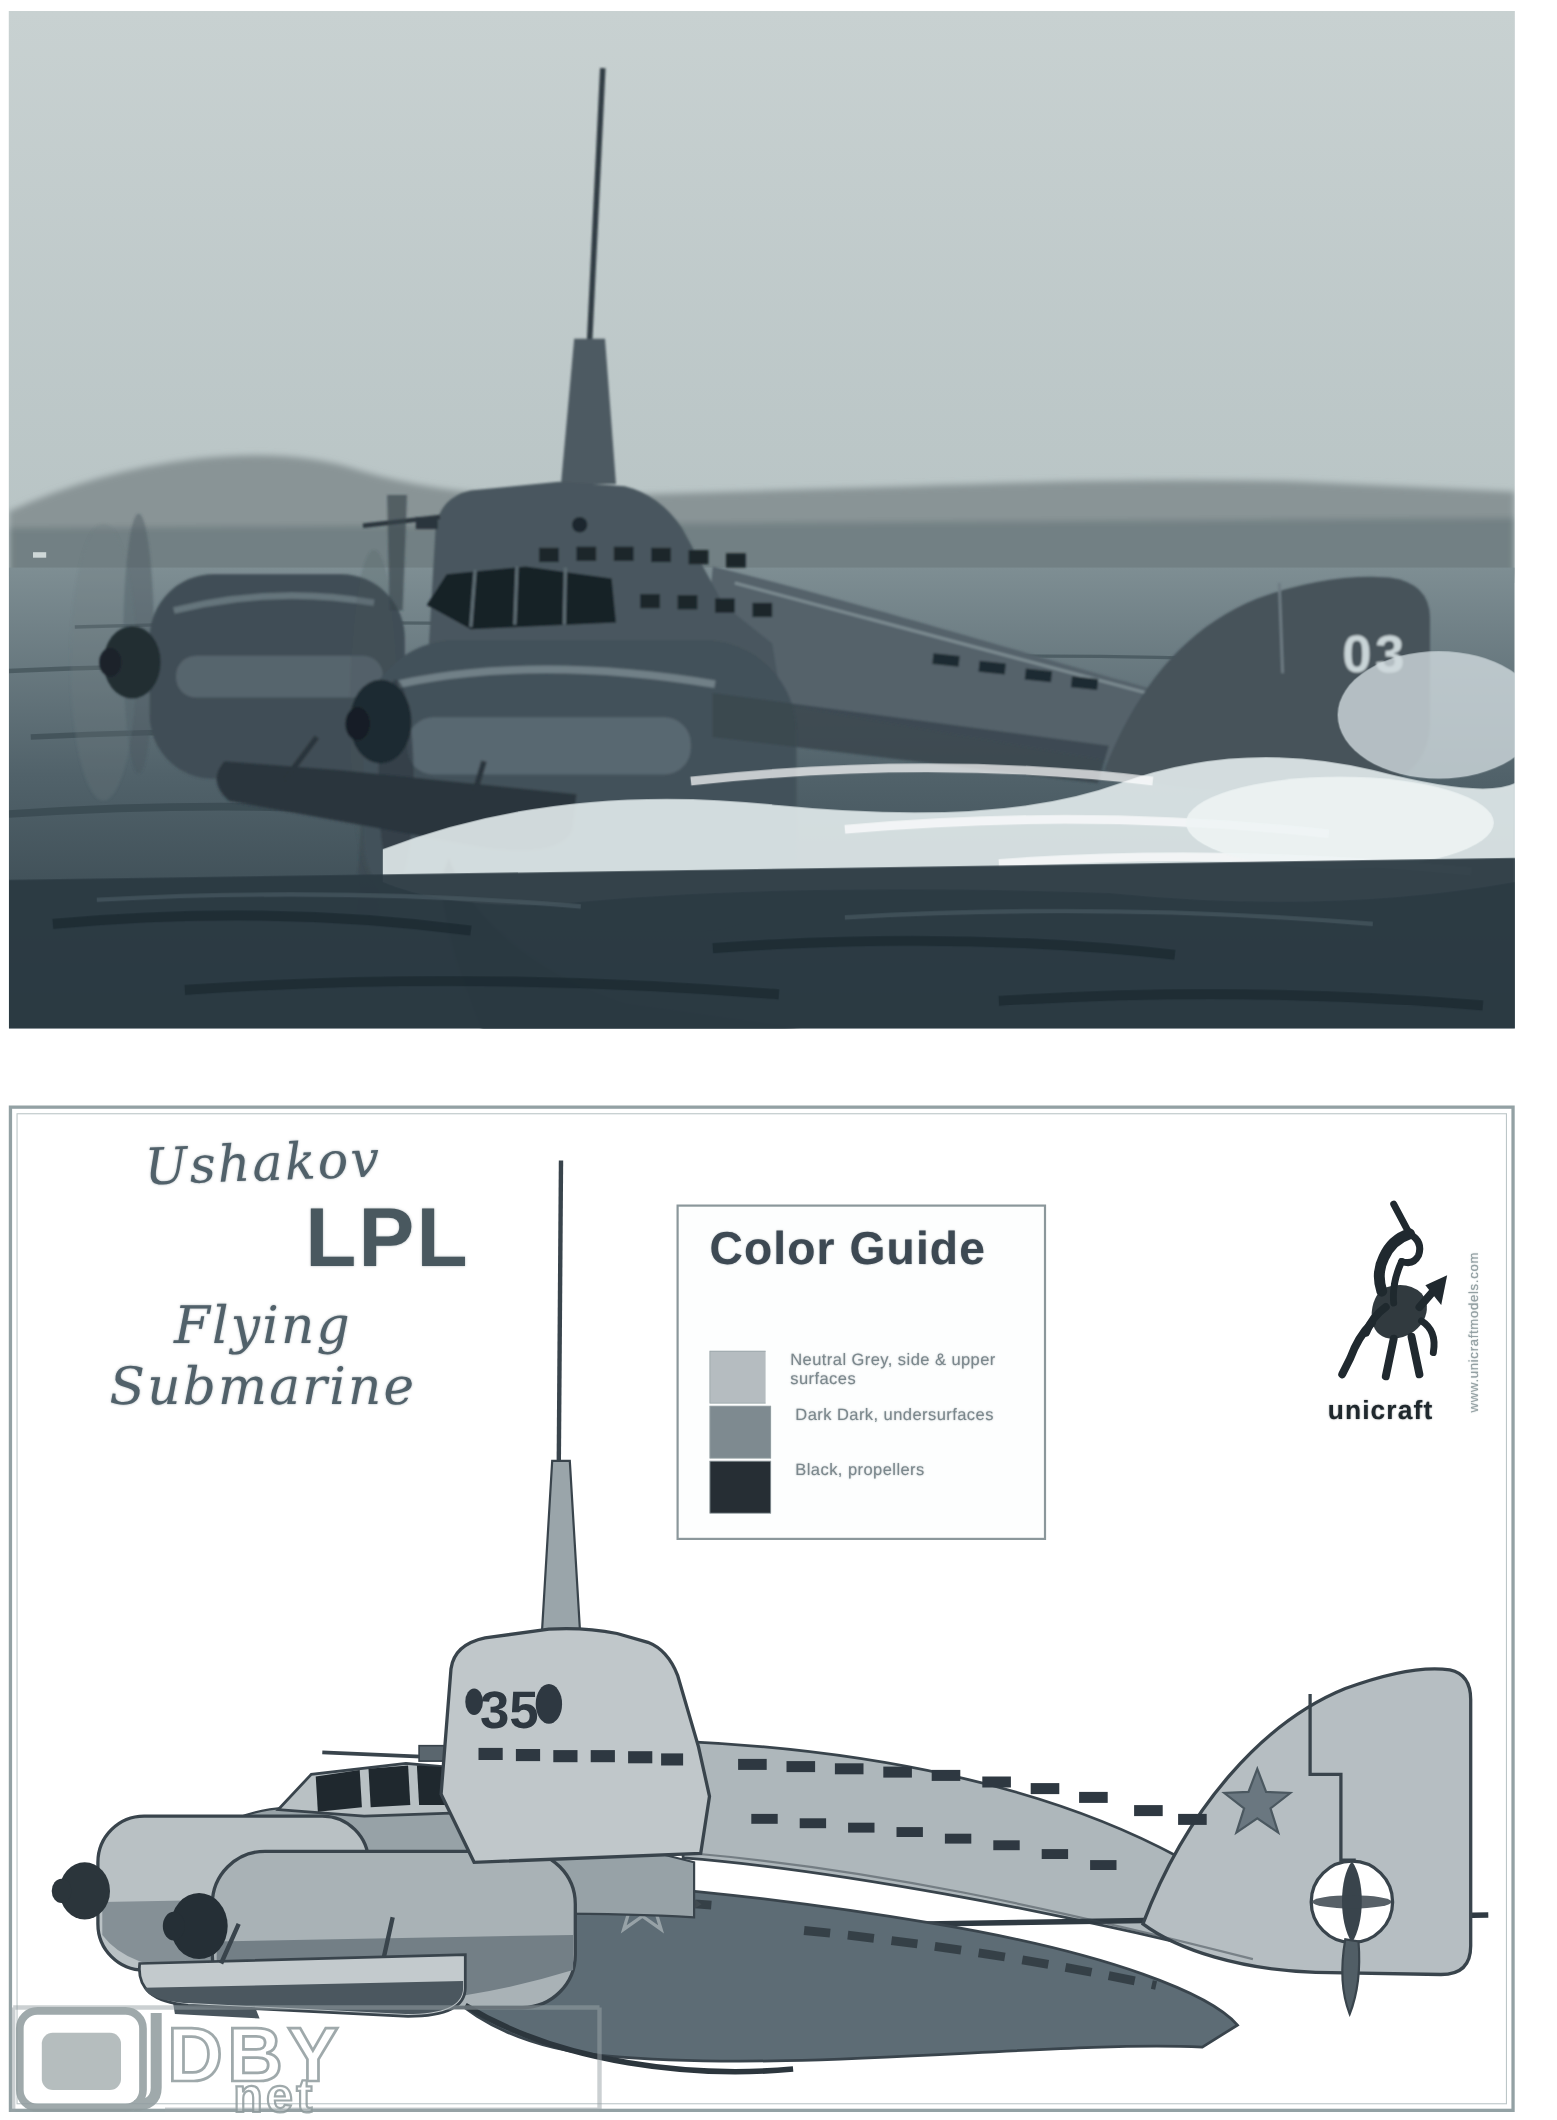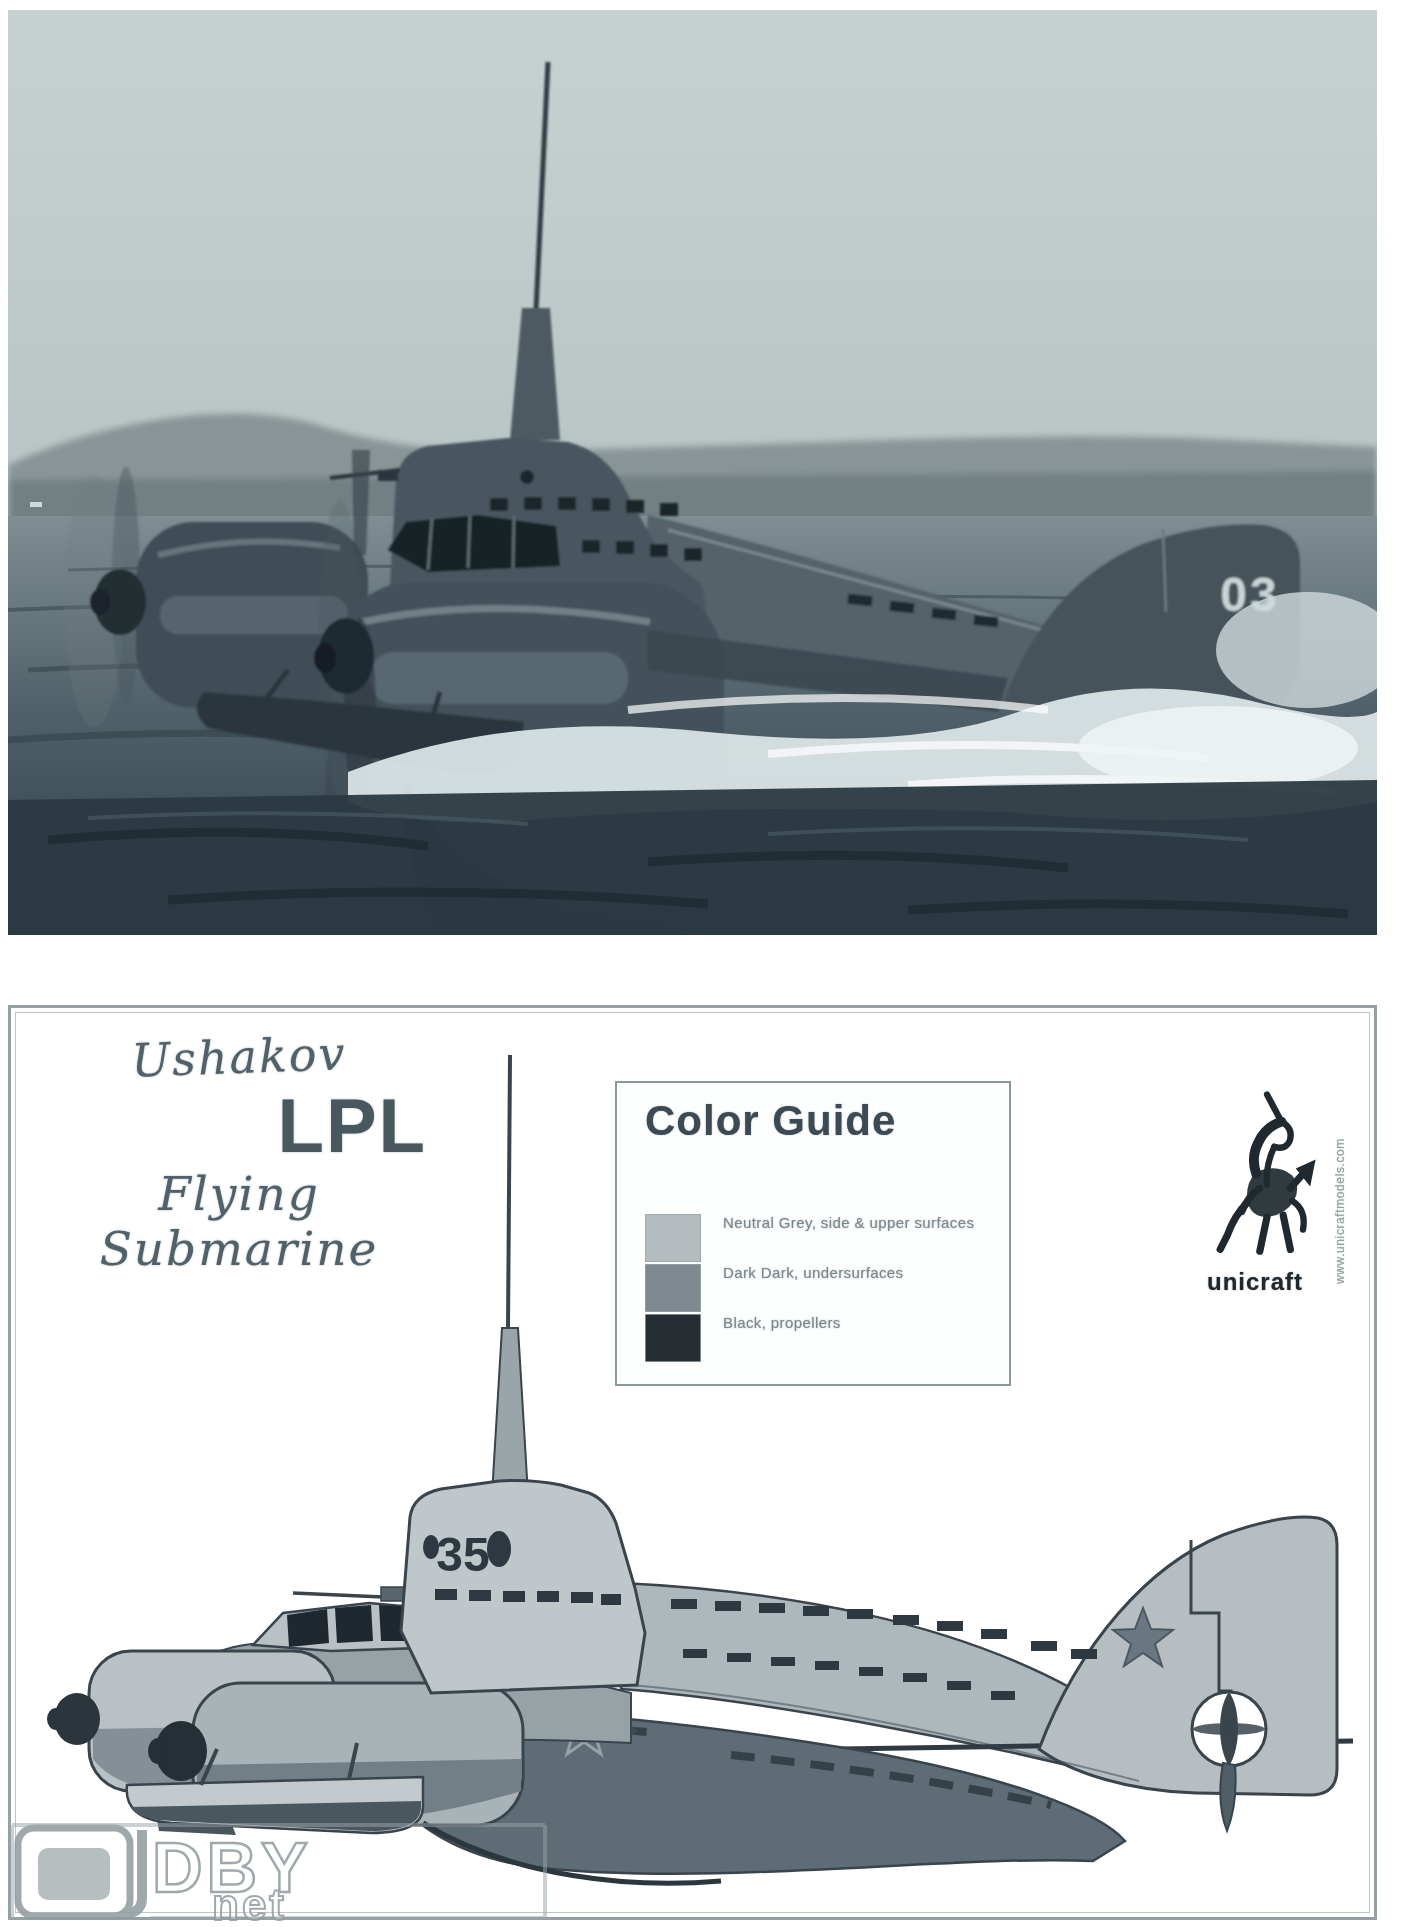--- a/index.html
+++ b/index.html
@@ -11,23 +11,23 @@
   .sheet{position:absolute;left:8px;top:1005px;width:1369px;height:915px;background:#ffffff;
          border:3px solid #93a1a4;box-sizing:border-box;}
   .sheet-inner{position:absolute;left:4px;top:4px;right:4px;bottom:4px;border:1px solid #bcc6c8;}
 
   .title-block{position:absolute;left:40px;top:22px;width:376px;text-align:center;color:#51616a;}
   .t-script{font-family:"DejaVu Serif", serif;font-style:italic;letter-spacing:2px;
             text-shadow:0 0 2px rgba(81,97,106,.55);}
   .t-ushakov{font-size:46px;transform:rotate(-2deg);}
   .t-lpl{font-family:"Liberation Sans", sans-serif;font-weight:bold;font-size:76px;line-height:.95;
          color:#49585f;letter-spacing:2px;margin-top:6px;text-shadow:0 0 2px rgba(73,88,95,.5);text-align:right;}
-  .t-flying{font-size:47px;margin-top:4px;}
-
-  .color-guide{position:absolute;left:604px;top:73px;width:396px;height:305px;background:#fdfefe;
+  .t-flying{font-size:47px;margin-top:16px;}
+
+  .color-guide{position:absolute;left:604px;top:87px;width:336px;height:305px;background:#fdfefe;
                border:2px solid #8b979b;box-sizing:border-box;}
   .cg-title{position:absolute;left:28px;top:14px;font-size:42px;font-weight:bold;color:#3d4953;
             letter-spacing:1px;text-shadow:0 0 1.5px rgba(61,73,83,.5);}
   .cg-rows{position:absolute;left:28px;top:131px;}
   .cg-row{display:flex;height:48px;margin-bottom:2px;}
   .cg-label{margin-left:22px;font-size:15px;color:#7c888d;letter-spacing:.4px;
             text-shadow:0 0 1.6px rgba(124,136,141,.7);}
 
   .brand{position:absolute;left:1196px;top:74px;width:150px;text-align:left;}
   .brand-name{font-size:24px;font-weight:bold;color:#1f282d;letter-spacing:1px;

